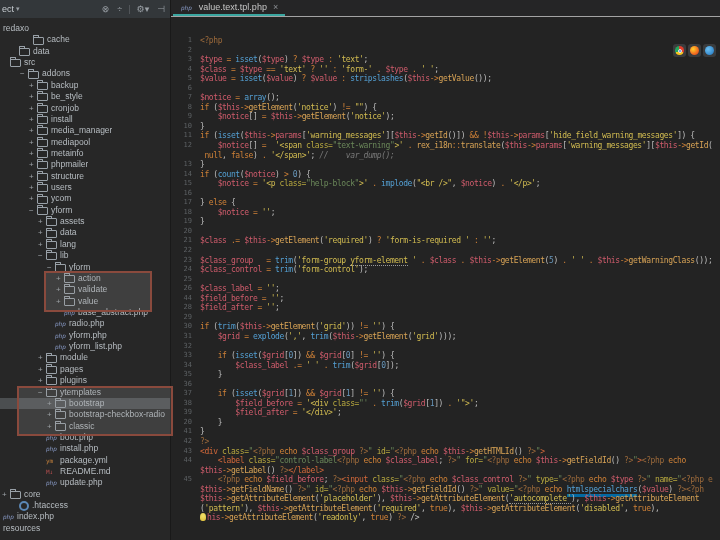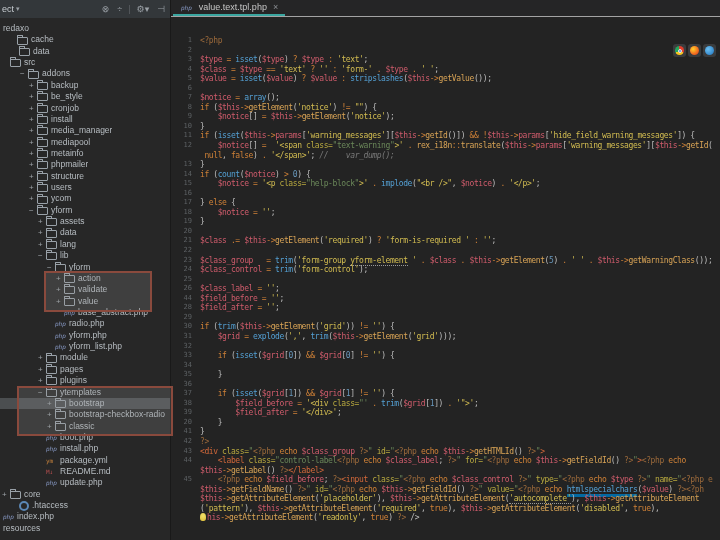--- a/index.html
+++ b/index.html
@@ -89,21 +89,21 @@
     <span class="hicon">÷</span>
     <span class="hdiv">|</span>
     <span class="hicon">⚙▾</span>
     <span class="hicon">⊣</span>
   </div>
   <div class="tree" id="tree">
       <div class="tree-row" style="padding-left: 2px;">
         <span class="tg" style="width: 1px;"></span>
         <span class="lbl">redaxo</span>
       </div>
-      <div class="tree-row" style="padding-left: 9px;">
+      <div class="tree-row" style="padding-left: 25px;">
         <span class="tg"></span>
         <span class="ic ic-folder"></span>
         <span class="lbl">cache</span>
       </div>
       <div class="tree-row" style="padding-left: 11px;">
         <span class="tg"></span>
         <span class="ic ic-folder"></span>
         <span class="lbl">data</span>
       </div>
       <div class="tree-row" style="padding-left: 2px;">
@@ -366,21 +366,21 @@
       <div class="crow"><span class="ln">24</span><span class="ct"><span class="v">$class_control</span><span class="o"> = </span><span class="f">trim</span><span class="p">(</span><span class="s">'form-control'</span><span class="p">);</span></span></div>
       <div class="crow"><span class="ln">25</span><span class="ct"></span></div>
       <div class="crow"><span class="ln">26</span><span class="ct"><span class="v">$class_label</span><span class="o"> = </span><span class="s">''</span><span class="p">;</span></span></div>
       <div class="crow"><span class="ln">44</span><span class="ct"><span class="v">$field_before</span><span class="o"> = </span><span class="s">''</span><span class="p">;</span></span></div>
       <div class="crow"><span class="ln">28</span><span class="ct"><span class="v">$field_after</span><span class="o"> = </span><span class="s">''</span><span class="p">;</span></span></div>
       <div class="crow"><span class="ln">29</span><span class="ct"></span></div>
       <div class="crow"><span class="ln">30</span><span class="ct"><span class="o">if </span><span class="p">(</span><span class="f">trim</span><span class="p">(</span><span class="v">$this</span><span class="o">-&gt;</span><span class="m">getElement</span><span class="p">(</span><span class="s">'grid'</span><span class="p">))</span><span class="o"> != </span><span class="s">''</span><span class="p">) {</span></span></div>
       <div class="crow"><span class="ln">31</span><span class="ct"><span class="p">    </span><span class="v">$grid</span><span class="o"> = </span><span class="f">explode</span><span class="p">(</span><span class="s">','</span><span class="p">, </span><span class="f">trim</span><span class="p">(</span><span class="v">$this</span><span class="o">-&gt;</span><span class="m">getElement</span><span class="p">(</span><span class="s">'grid'</span><span class="p">)));</span></span></div>
       <div class="crow"><span class="ln">32</span><span class="ct"></span></div>
       <div class="crow"><span class="ln">33</span><span class="ct"><span class="p">    </span><span class="o">if </span><span class="p">(</span><span class="f">isset</span><span class="p">(</span><span class="v">$grid</span><span class="p">[</span><span class="n">0</span><span class="p">])</span><span class="o"> &amp;&amp; </span><span class="v">$grid</span><span class="p">[</span><span class="n">0</span><span class="p">]</span><span class="o"> != </span><span class="s">''</span><span class="p">) {</span></span></div>
-      <div class="crow"><span class="ln">34</span></div>
+      <div class="crow"><span class="ln">34</span><span class="ct"><span class="p">        </span><span class="v">$class_label</span><span class="o"> .= </span><span class="s">' '</span><span class="o"> . </span><span class="f">trim</span><span class="p">(</span><span class="v">$grid</span><span class="p">[</span><span class="n">0</span><span class="p">]);</span></span></div>
       <div class="crow"><span class="ln">35</span><span class="ct"><span class="p">    }</span></span></div>
       <div class="crow"><span class="ln">36</span><span class="ct"></span></div>
       <div class="crow"><span class="ln">37</span><span class="ct"><span class="p">    </span><span class="o">if </span><span class="p">(</span><span class="f">isset</span><span class="p">(</span><span class="v">$grid</span><span class="p">[</span><span class="n">1</span><span class="p">])</span><span class="o"> &amp;&amp; </span><span class="v">$grid</span><span class="p">[</span><span class="n">1</span><span class="p">]</span><span class="o"> != </span><span class="s">''</span><span class="p">) {</span></span></div>
       <div class="crow"><span class="ln">38</span><span class="ct"><span class="p">        </span><span class="v">$field_before</span><span class="o"> = </span><span class="s">'&lt;div </span><span class="a">class=</span><span class="g">"'</span><span class="o"> . </span><span class="f">trim</span><span class="p">(</span><span class="v">$grid</span><span class="p">[</span><span class="n">1</span><span class="p">])</span><span class="o"> . </span><span class="s">'"&gt;'</span><span class="p">;</span></span></div>
       <div class="crow"><span class="ln">39</span><span class="ct"><span class="p">        </span><span class="v">$field_after</span><span class="o"> = </span><span class="s">'&lt;/div&gt;'</span><span class="p">;</span></span></div>
       <div class="crow"><span class="ln">20</span><span class="ct"><span class="p">    }</span></span></div>
       <div class="crow"><span class="ln">41</span><span class="ct"><span class="p">}</span></span></div>
       <div class="crow"><span class="ln">42</span><span class="ct"><span class="t">?&gt;</span></span></div>
       <div class="crow"><span class="ln">43</span><span class="ct"><span class="h">&lt;div </span><span class="a">class=</span><span class="g">"</span><span class="t">&lt;?php </span><span class="o">echo </span><span class="v">$class_group</span><span class="t"> ?&gt;</span><span class="g">"</span><span class="a"> id=</span><span class="g">"</span><span class="t">&lt;?php </span><span class="o">echo </span><span class="v">$this</span><span class="o">-&gt;</span><span class="m">getHTMLId</span><span class="p">()</span><span class="t"> ?&gt;</span><span class="g">"</span><span class="h">&gt;</span></span></div>
       <div class="crow"><span class="ln">44</span><span class="ct"><span class="p">    </span><span class="h">&lt;label </span><span class="a">class=</span><span class="g">"control-label</span><span class="t">&lt;?php </span><span class="o">echo </span><span class="v">$class_label</span><span class="p">;</span><span class="t"> ?&gt;</span><span class="g">"</span><span class="a"> for=</span><span class="g">"</span><span class="t">&lt;?php </span><span class="o">echo </span><span class="v">$this</span><span class="o">-&gt;</span><span class="m">getFieldId</span><span class="p">()</span><span class="t"> ?&gt;</span><span class="g">"</span><span class="h">&gt;</span><span class="t">&lt;?php </span><span class="o">echo</span></span></div>

